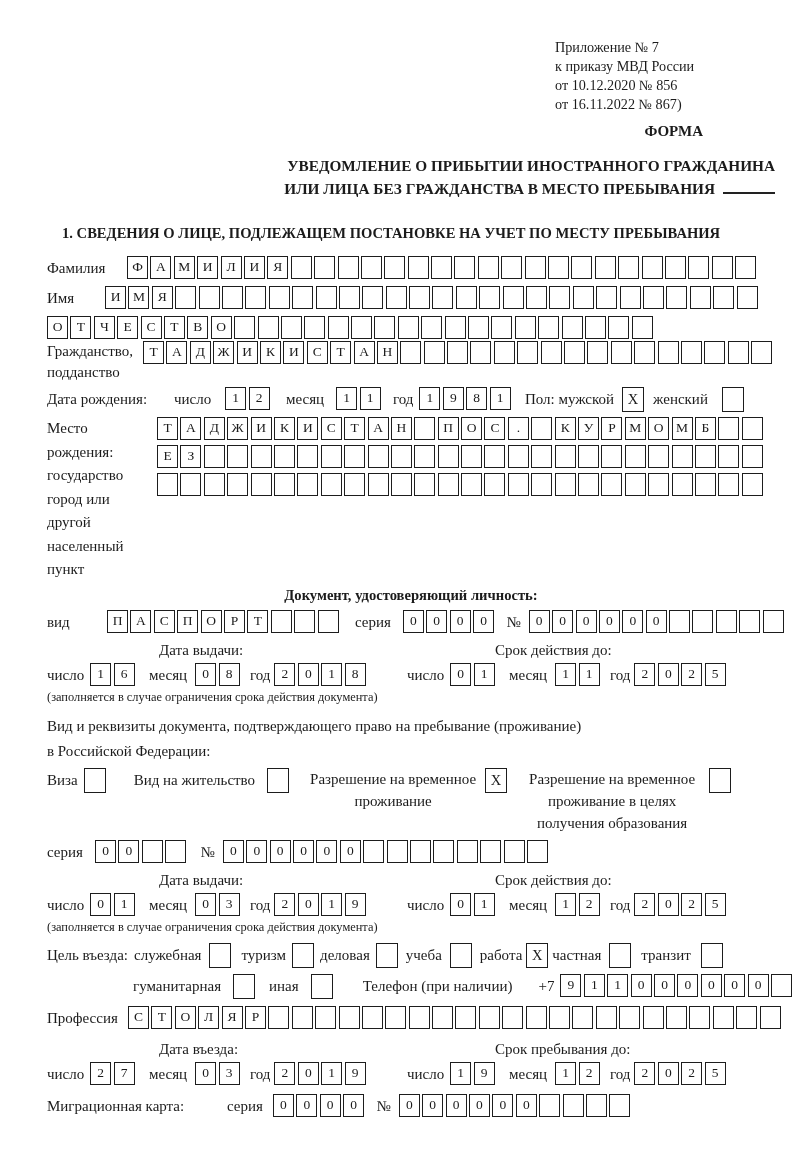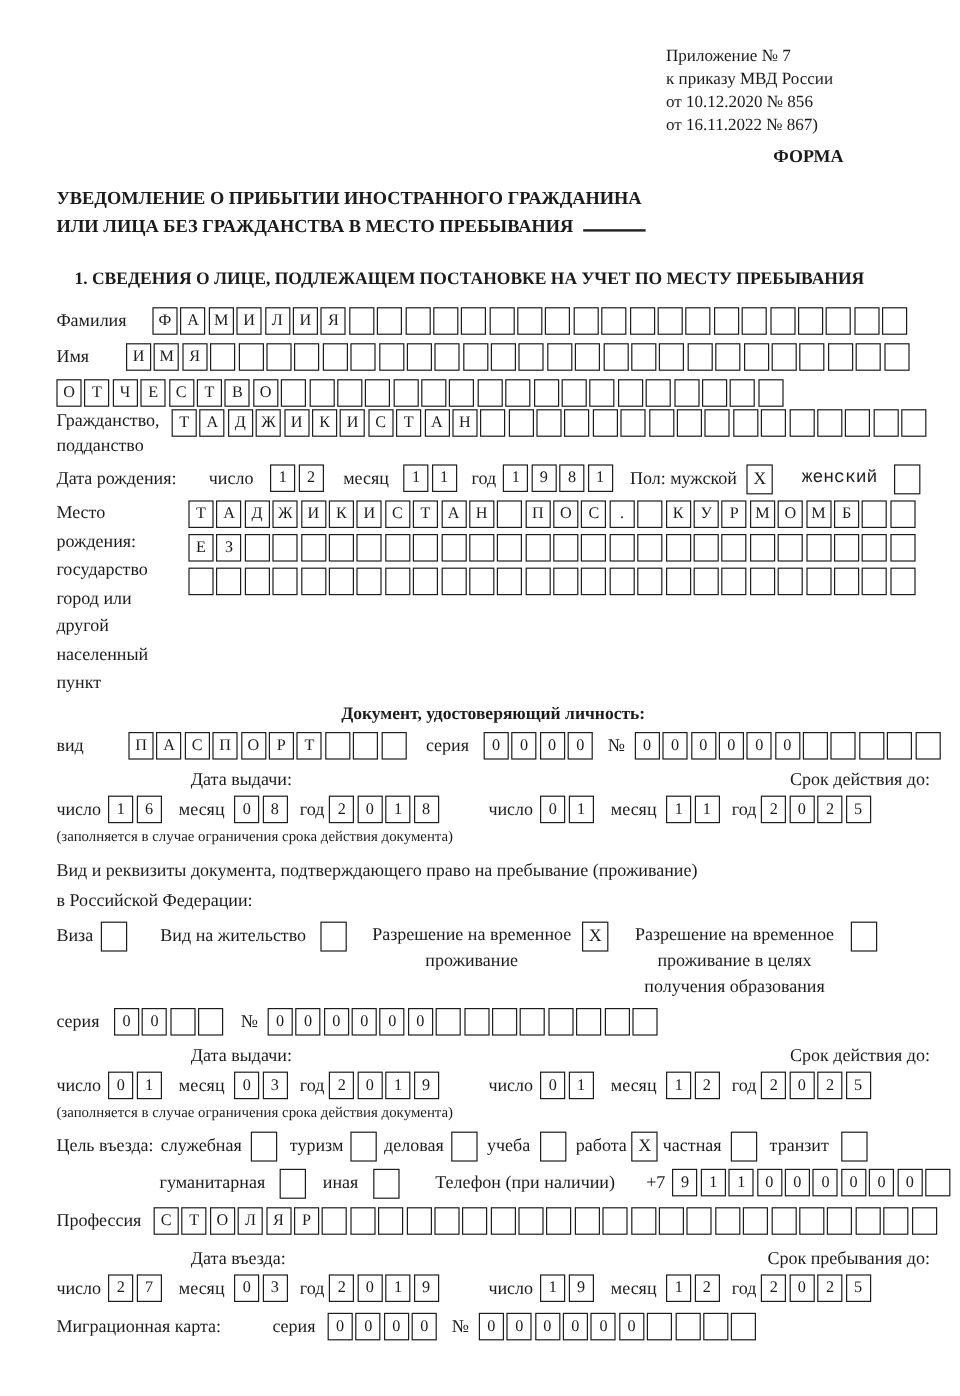--- a/index.html
+++ b/index.html
@@ -7,48 +7,48 @@
     width:800px;height:1163px;box-sizing:border-box;
     padding:38px 25px 0 47px;overflow:hidden;
     background:#fff;color:#1b1b1b;
     font-family:"Liberation Serif",serif;font-size:15px;
   }
   
   .appendix{margin-left:508px;line-height:19px;font-size:14.2px;}
   .amend{margin-top:4px;}
   .forma{font-weight:bold;text-align:right;padding-right:72px;margin-top:9px;font-size:15px;}
   
-  .title{text-align:left;font-weight:bold;font-size:15.3px;line-height:23px;margin-top:14px;}
+  .title{text-align:right;font-weight:bold;font-size:15.3px;line-height:23px;margin-top:14px;}
   .blank-line{display:inline-block;width:52px;border-bottom:2px solid #222;height:11px;margin-left:8px;}
   .sec-heading{font-weight:bold;font-size:14.6px;margin:25px 0 0 15px;}
   
   .frow{display:flex;align-items:flex-start;margin-top:6px;}
   .lbl{line-height:24px;flex:none;}
   .lbl2{line-height:21px;flex:none;}
   .cells{display:flex;flex:none;}
   .cell{box-sizing:border-box;width:21px;height:23px;border:1.7px solid #1d1d1d;margin-right:2.4px;
         text-align:center;font-size:13.5px;line-height:20px;flex:none;}
   .cb{box-sizing:border-box;width:22px;height:25px;border:1.7px solid #1d1d1d;text-align:center;
       font-size:14.5px;line-height:22px;flex:none;}
   .stack{display:flex;flex-direction:column;}
   .vgap > .cells{margin-bottom:5px;}
   
   .dateblk{display:flex;margin-top:6px;}
   .dcol-l{width:360px;flex:none;}
   .dcol-r{flex:1;}
   .col-head{margin-left:112px;line-height:20px;}
-  .col-head-r{margin-left:88px;line-height:20px;text-align:right;}
+  .col-head-r{margin-left:88px;line-height:20px;}
   .daterow{display:flex;align-items:flex-start;margin-top:3px;}
   .note{font-size:12.4px;text-align:left;padding-right:14px;margin-top:2px;line-height:16px;}
   .para{margin-top:9px;line-height:25px;}
   .optlbl{line-height:22px;text-align:center;flex:none;}
   .center-heading{text-align:center;font-weight:bold;font-size:14.6px;margin-top:5px;}
   .ml4{margin-left:4px;}.ml6{margin-left:6px;}.ml8{margin-left:8px;}.ml10{margin-left:10px;}
   .ml12{margin-left:12px;}.ml14{margin-left:14px;}.ml16{margin-left:16px;}.ml20{margin-left:20px;}
-  .ml22{margin-left:24px;font-family:Liberation Mono, monospace;}.ml26{margin-left:26px;}.ml28{margin-left:28px;}.ml30{margin-left:30px;}
+  .ml22{margin-left:9px;}.ml26{margin-left:26px;}.ml28{margin-left:28px;}.ml30{margin-left:30px;}
   .mr4{margin-right:4px;}.mr6{margin-right:6px;}.mr8{margin-right:8px;}.mr10{margin-right:10px;}
   .mr12{margin-right:12px;}.mr14{margin-right:14px;}
 </style>
 </head>
 <body>
 
 <div class="appendix">
   <div>Приложение № 7</div>
   <div>к приказу МВД России</div>
   <div>от 10.12.2020 № 856</div>

